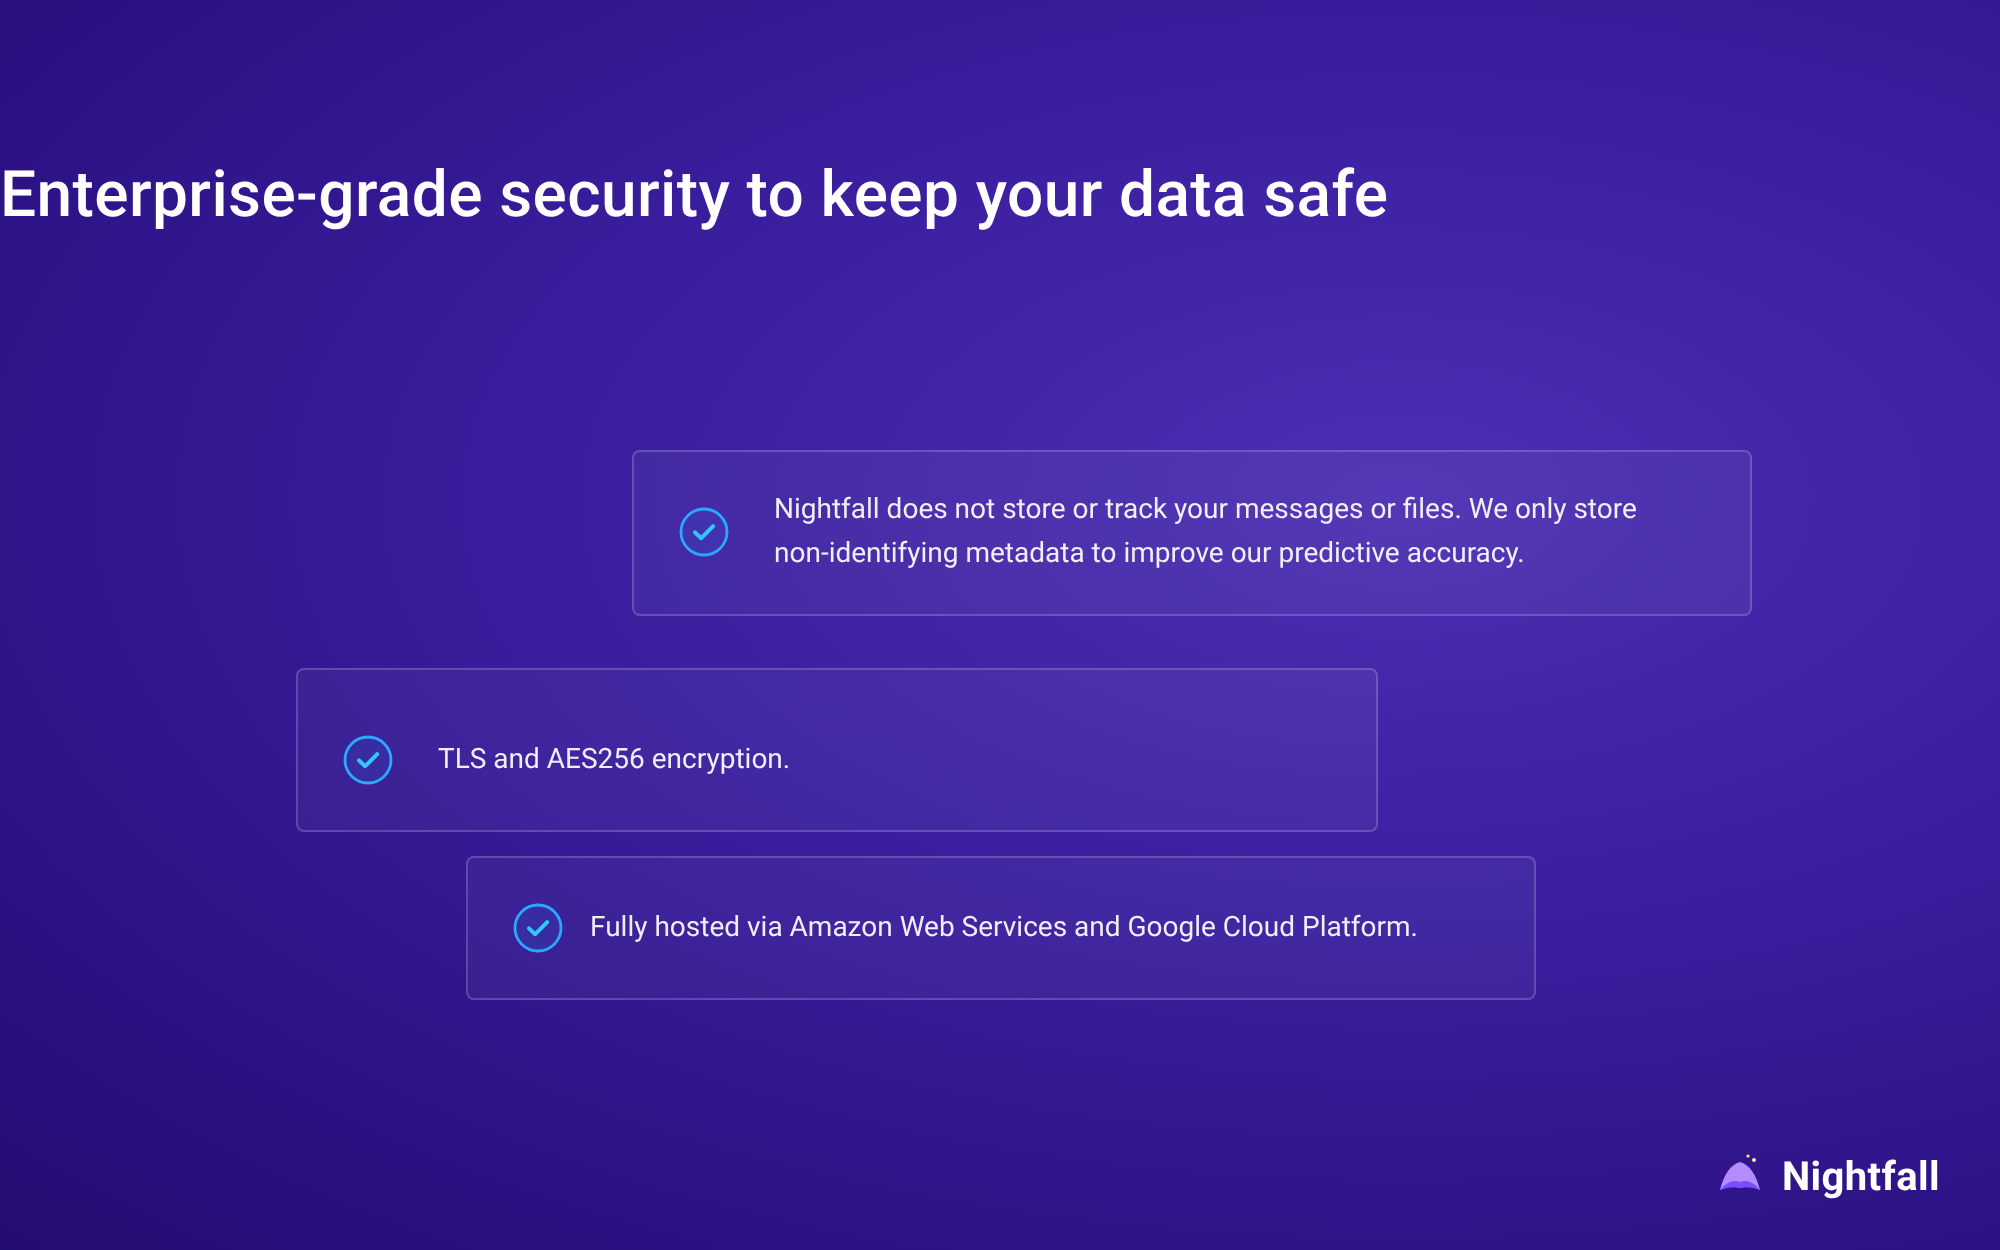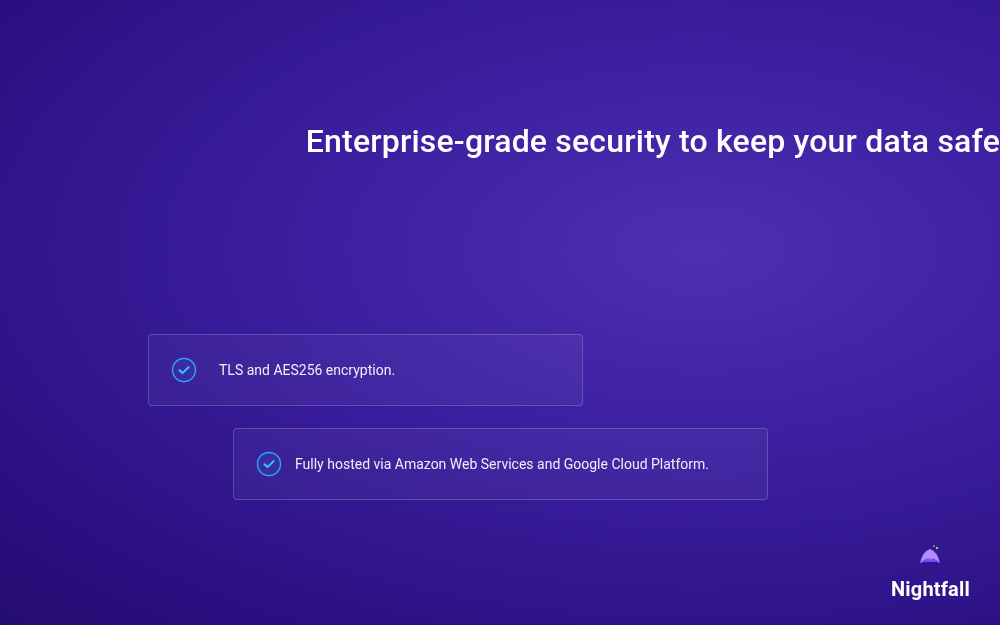--- a/index.html
+++ b/index.html
@@ -18,26 +18,25 @@
     height: 625px;
     position: relative;
     background: radial-gradient(ellipse 120% 100% at 70% 40%, #4d2fb3 0%, #3a1e9e 35%, #2a0f80 70%, #1d0a5c 100%);
     color: #ffffff;
   }
   .title {
     position: absolute;
     top: 78px;
     left: 0;
     width: 100%;
-    text-align: right;
+    text-align: left;
     font-size: 32px;
     font-weight: 500;
     letter-spacing: 0.2px;
     color: #ffffff;
-    margin-top: 44px;
   }
 
   .card {
     position: absolute;
     display: flex;
     align-items: center;
     gap: 22px;
     padding: 18px 26px 18px 22px;
     border: 1px solid rgba(255,255,255,0.18);
     border-radius: 4px;
@@ -61,41 +60,40 @@
 
   
   .card.c1 {
     left: 316px;
     top: 225px;
     width: 560px;
   }
   .card.c2 {
     left: 148px;
     top: 334px;
-    width: 435px;
-    padding-top: 22px;
+    width: 541px;
+    padding-top: 32px;
     padding-bottom: 22px;
   }
   .card.c3 {
     left: 233px;
     top: 428px;
     width: 535px;
     padding-top: 22px;
     padding-bottom: 22px;
     gap: 13px;
   }
 
   .brand {
     position: absolute;
     right: 30px;
     bottom: 24px;
     display: flex;
     align-items: center;
     gap: 8px;
-    flex-direction: column;
   }
   .brand-mark {
     width: 26px;
     height: 26px;
     display: flex;
     align-items: center;
     justify-content: center;
   }
   .brand-name {
     font-size: 20px;
@@ -104,20 +102,29 @@
     letter-spacing: 0.2px;
   }
 </style>
 </head>
 <body>
 
 <div class="page">
 
   <h1 class="title">Enterprise-grade security to keep your data safe</h1>
 
+  <div class="card c1">
+    <span class="check">
+      <svg width="26" height="26" viewBox="0 0 26 26">
+        <circle cx="13" cy="13" r="11.5" fill="rgba(40,120,255,0.12)" stroke="#2aa8ff" stroke-width="1.4"></circle>
+        <path d="M8.5 13.2 L11.6 16.1 L17.6 10.1" fill="none" stroke="#34c6ff" stroke-width="2" stroke-linecap="round" stroke-linejoin="round"></path>
+      </svg>
+    </span>
+    <span class="text">Nightfall does not store or track your messages or files. We only store non-identifying metadata to improve our predictive accuracy.</span>
+  </div>
 
   <div class="card c2">
     <span class="check">
       <svg width="26" height="26" viewBox="0 0 26 26">
         <circle cx="13" cy="13" r="11.5" fill="rgba(40,120,255,0.12)" stroke="#2aa8ff" stroke-width="1.4"></circle>
         <path d="M8.5 13.2 L11.6 16.1 L17.6 10.1" fill="none" stroke="#34c6ff" stroke-width="2" stroke-linecap="round" stroke-linejoin="round"></path>
       </svg>
     </span>
     <span class="text">TLS and AES256 encryption.</span>
   </div>

